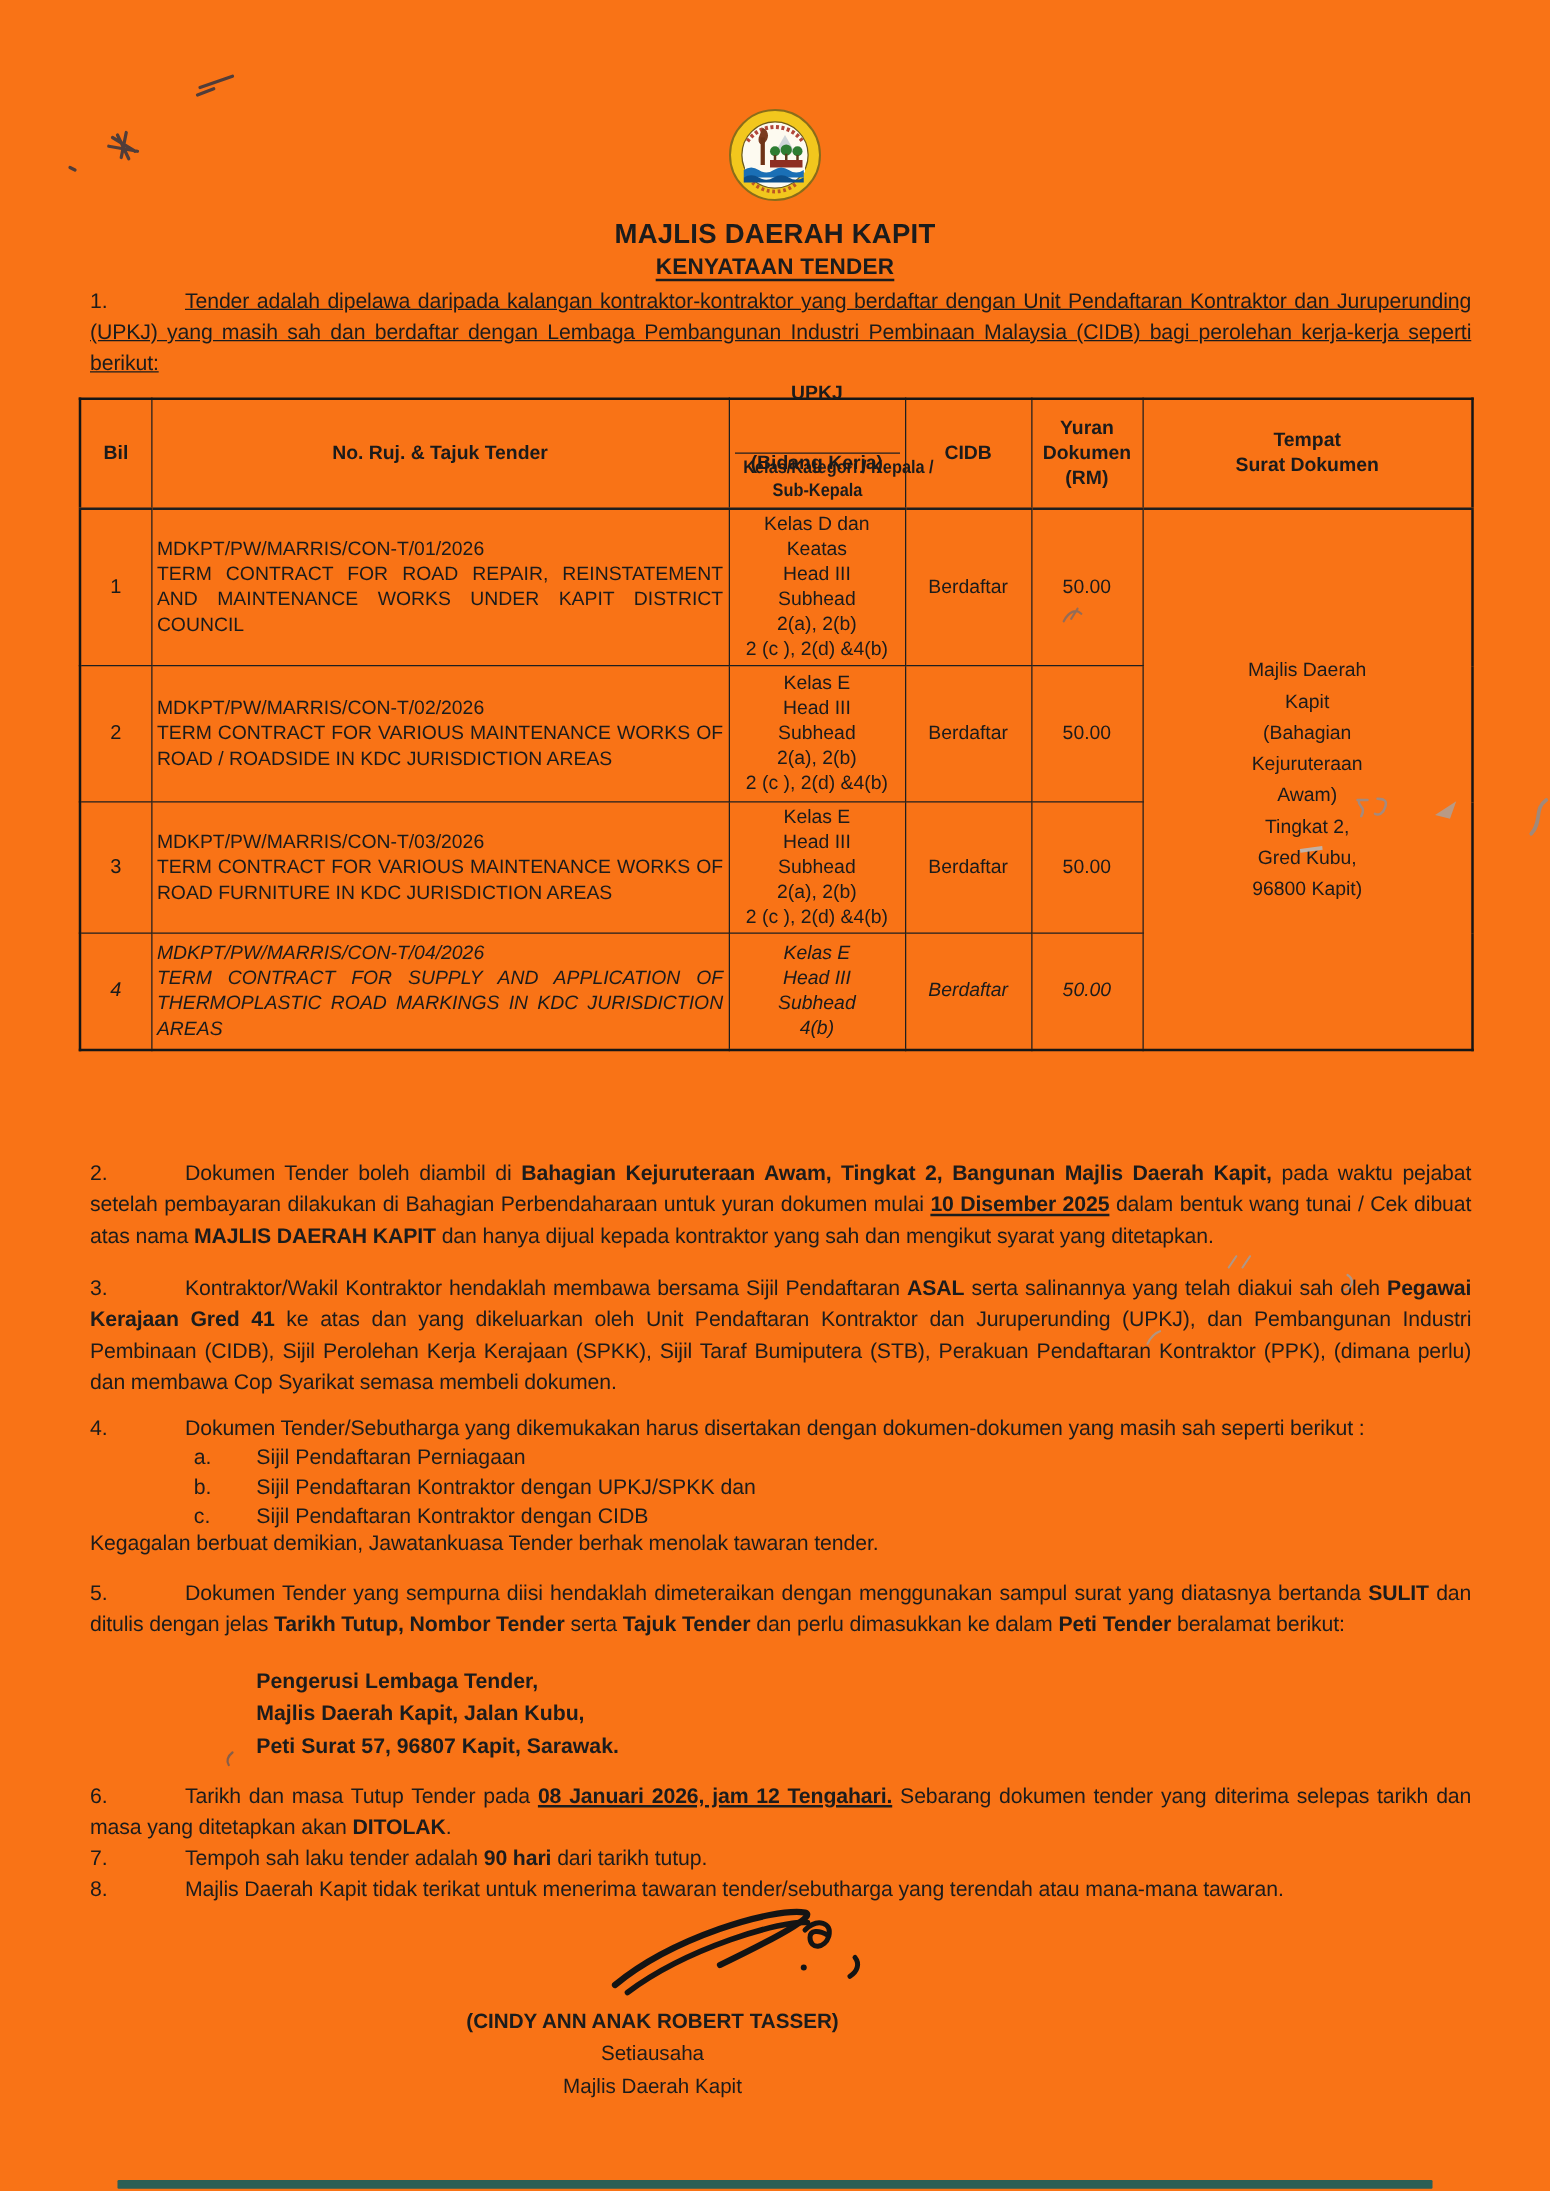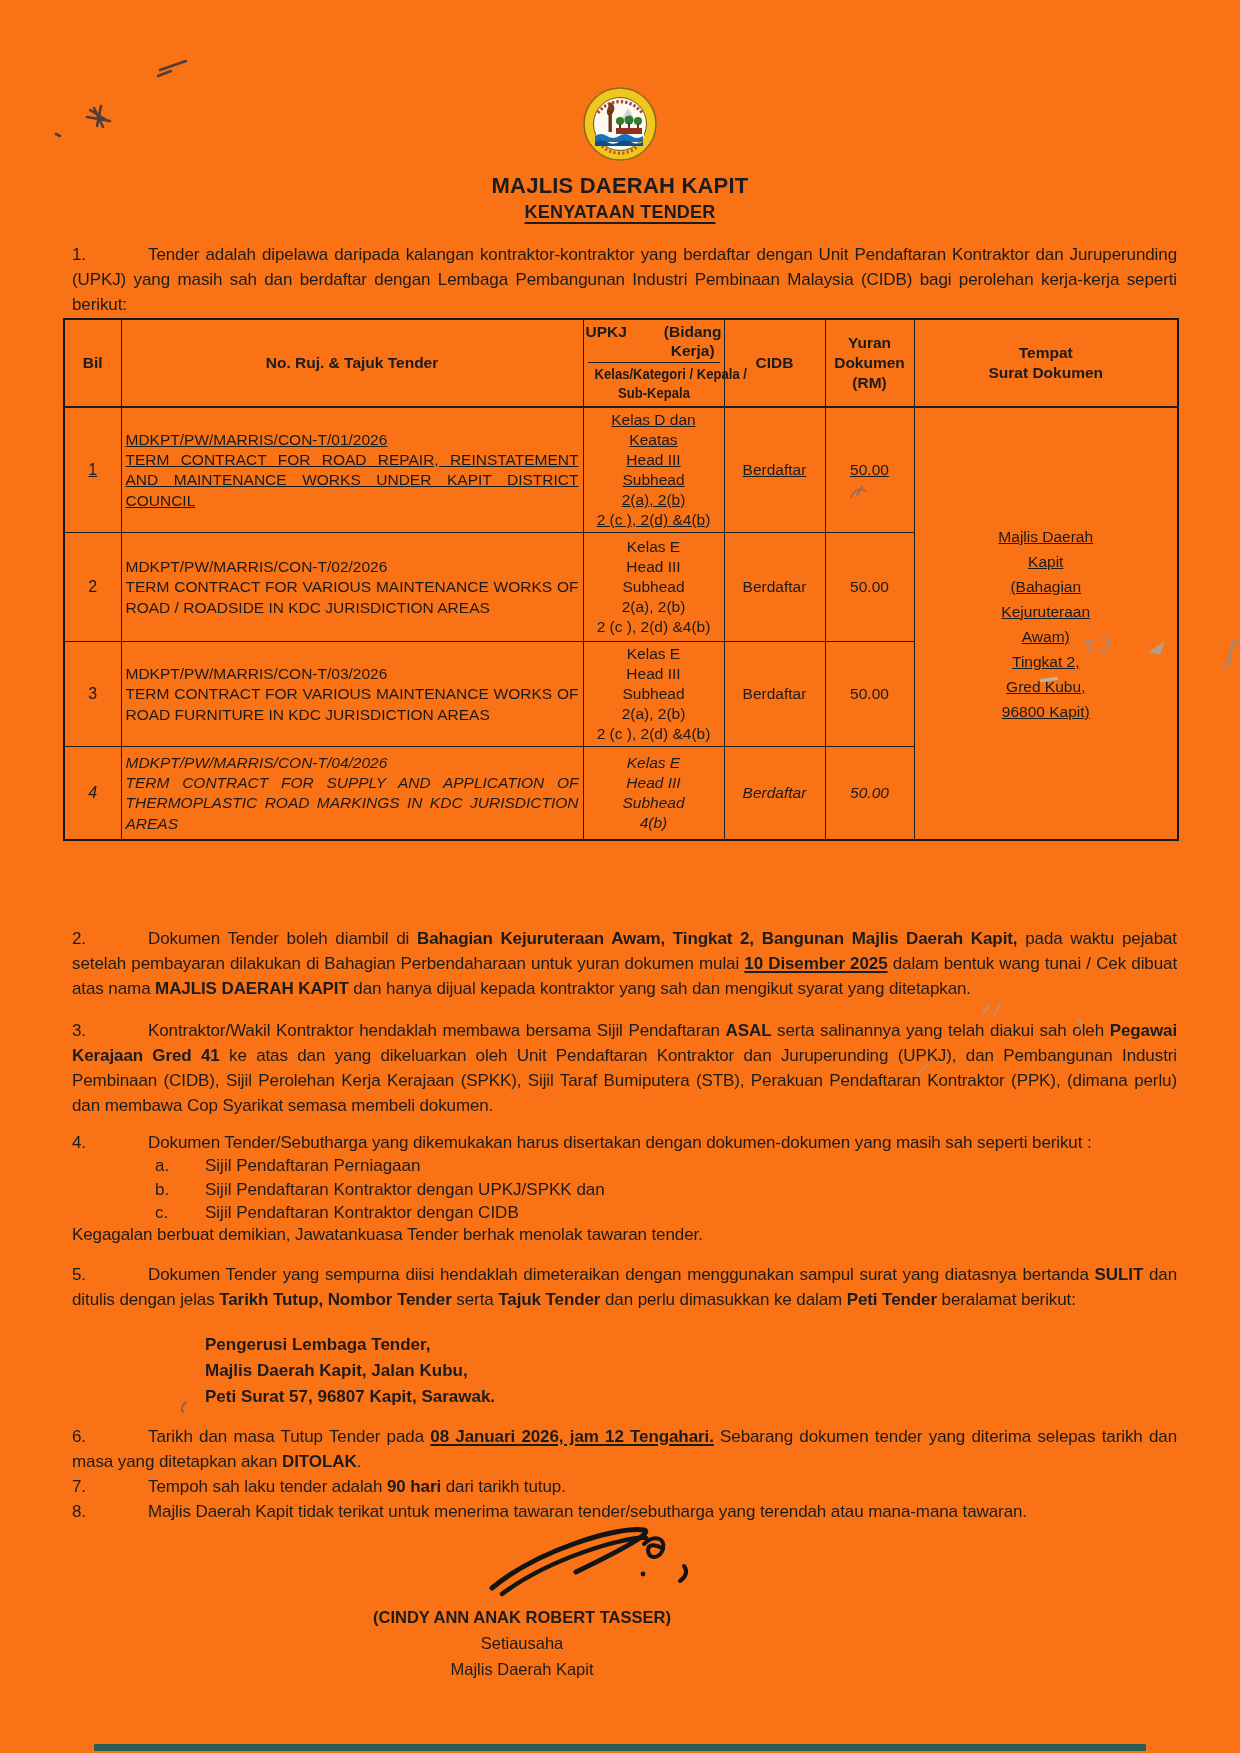--- a/index.html
+++ b/index.html
@@ -22,33 +22,33 @@
   .li{display:flex;}
   .li-label{width:50px;}
   .address{position:absolute;left:205px;font-size:17px;font-weight:bold;line-height:26px;}
   
   table.tender{position:absolute;left:63px;top:318px;width:1114px;border-collapse:collapse;
                table-layout:fixed;font-size:15.5px;color:#1b1b1b;}
   table.tender th,table.tender td{border:1.7px solid #1f1f1f;padding:2px 4px;vertical-align:middle;}
   table.tender thead th{font-weight:bold;border-bottom-width:2.3px;}
   table.tender{border:2.3px solid #161616;}
   th.col-upkj{padding:0;}
-  .upkj-top{height:40px;display:flex;flex-direction:row;justify-content:center;
+  .upkj-top{height:40px;display:flex;flex-direction:column;justify-content:center;
             border-bottom:1.7px solid #1f1f1f;line-height:19px;gap:37px;}
   .upkj-sub{height:41px;display:flex;flex-direction:column;justify-content:center;line-height:19px;}
   .cond{white-space:nowrap;transform:scaleX(.9);transform-origin:center;font-size:14.5px;}
   td.bil{text-align:center;font-size:16px;}
   td.tajuk{padding:4px 8px;text-align:left;}
   td.tajuk .ref{line-height:21px;}
   td.tajuk .ttl{line-height:20.5px;text-align:justify;}
   td.upkj{text-align:center;line-height:20px;padding:2px 2px;}
   td.cidb,td.yuran{text-align:center;}
   td.tempat{text-align:center;line-height:25px;}
   .hc{text-align:center;line-height:20px;}
-  .r1 td{height:110px;text-decoration:underline;} .r2 td{height:104px;} .r3 td{height:100px;} .r4 td{height:88px;font-style:italic;}
+  .r1 td{height:110px;} .r2 td{height:104px;} .r3 td{height:100px;} .r4 td{height:88px;font-style:italic;}
   
   .sig-block{position:absolute;top:1604px;left:0;width:1032px;text-align:center;line-height:26px;
              font-size:16.5px;padding-left:12px;box-sizing:border-box;}
   .sig-name{font-weight:bold;}
   .sig-squiggle{position:absolute;left:486px;top:1520px;}
   
   .artifact{position:absolute;pointer-events:none;}
   .bottom-bar{position:absolute;left:94px;top:1744px;width:1052px;height:7px;background:#2b5f55;border-radius:1px;}
 </style>
 </head>
@@ -83,21 +83,21 @@
         <path d="M28,16 c6,3 5,9 2,12 c-3,3 -6,1 -5,-4 z" fill="#7a3b20"></path>
         <rect x="26.5" y="24" width="3.4" height="22" fill="#6e3317"></rect>
         <path d="M13,50 q6,-4 12,0 t12,0 t12,0 t12,0 v6 h-48 z" fill="#1a6fb5"></path>
         <path d="M13,56 q6,-3.6 12,0 t12,0 t12,0 t12,0 v4 h-48 z" fill="#0d4f8b"></path>
       </svg>
     </span>
     <div class="org-name">MAJLIS DAERAH KAPIT</div>
     <div class="doc-title">KENYATAAN TENDER</div>
   </div>
 
-  <div class="clause" style="top:242px;"><span class="pnum">1.</span><span><span>Tender adalah dipelawa daripada kalangan kontraktor-kontraktor yang berdaftar dengan Unit Pendaftaran Kontraktor dan Juruperunding (UPKJ) yang masih sah dan berdaftar dengan Lembaga Pembangunan Industri Pembinaan Malaysia (CIDB) bagi perolehan kerja-kerja seperti berikut:</span></span></div>
+  <div class="clause" style="top:228px;text-decoration:underline;"><span class="pnum">1.</span><span><span>Tender adalah dipelawa daripada kalangan kontraktor-kontraktor yang berdaftar dengan Unit Pendaftaran Kontraktor dan Juruperunding (UPKJ) yang masih sah dan berdaftar dengan Lembaga Pembangunan Industri Pembinaan Malaysia (CIDB) bagi perolehan kerja-kerja seperti berikut:</span></span></div>
 
   <table class="tender">
     <colgroup>
       <col style="width:57px">
         <col style="width:462px">
         <col style="width:141px">
       <col style="width:101px">
         <col style="width:89px">
         <col style="width:264px">
     </colgroup>

